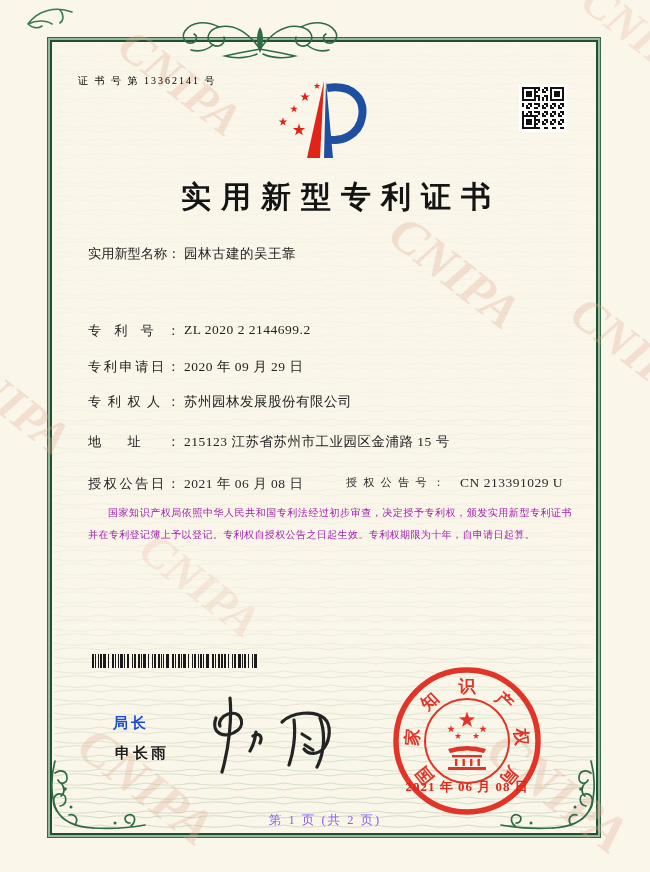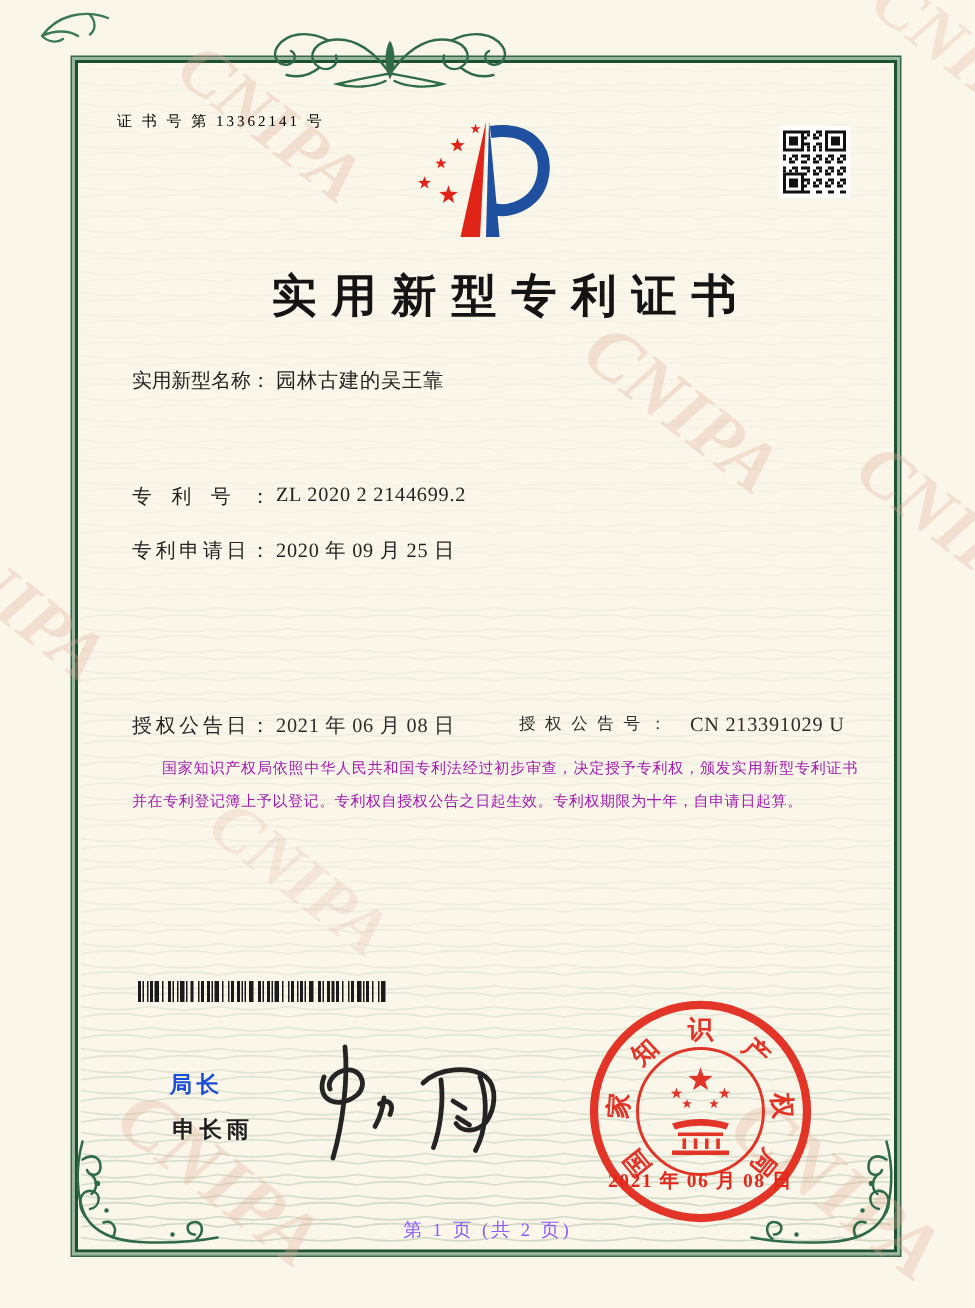--- a/index.html
+++ b/index.html
@@ -387,21 +387,27 @@
 
   <h1 class="title">实用新型专利证书</h1>
 
   <div class="field-row r1">
     <span class="flabel">实用新型名称：</span><span class="fvalue">园林古建的吴王靠</span>
   </div>
   <div class="field-row r3">
     <span class="flabel">专利号：</span><span class="fvalue">ZL 2020 2 2144699.2</span>
   </div>
   <div class="field-row r4">
-    <span class="flabel">专利申请日：</span><span class="fvalue">2020 年 09 月 25 日</span>
+    <span class="flabel">专利申请日：</span><span class="fvalue">2020 年 09 月 29 日</span>
+  </div>
+  <div class="field-row r5">
+    <span class="flabel">专利权人：</span><span class="fvalue">苏州园林发展股份有限公司</span>
+  </div>
+  <div class="field-row r6">
+    <span class="flabel">地址：</span><span class="fvalue">215123 江苏省苏州市工业园区金浦路 15 号</span>
   </div>
 
   <div class="grant-row">
     <span class="flabel">授权公告日：</span>
     <span class="gv1">2021 年 06 月 08 日</span>
     <span class="flabel2">授权公告号：</span>
     <span class="gv2">CN 213391029 U</span>
   </div>
 
   <div class="body-text">

